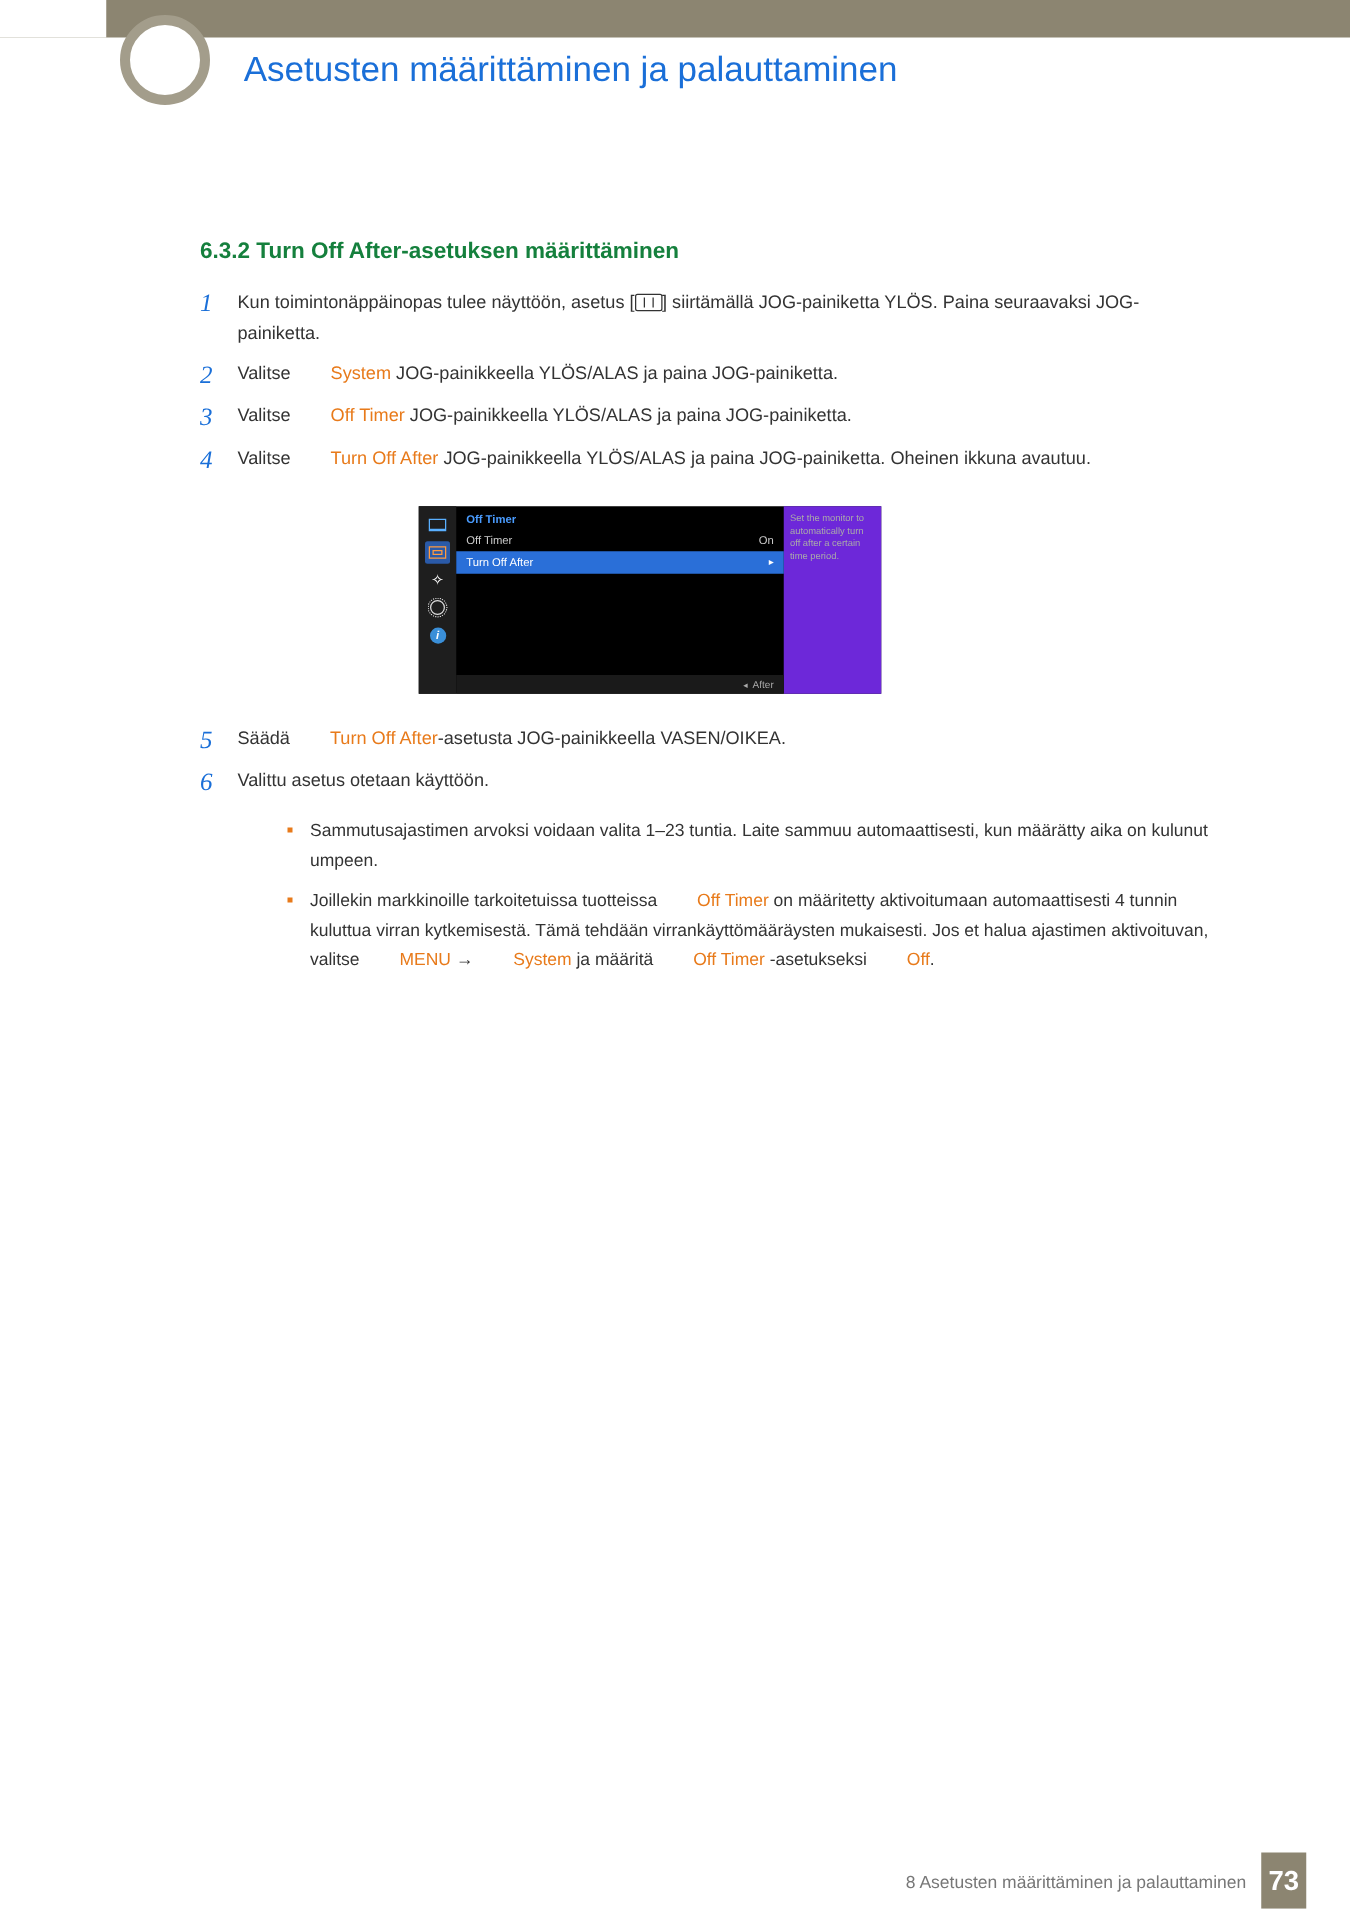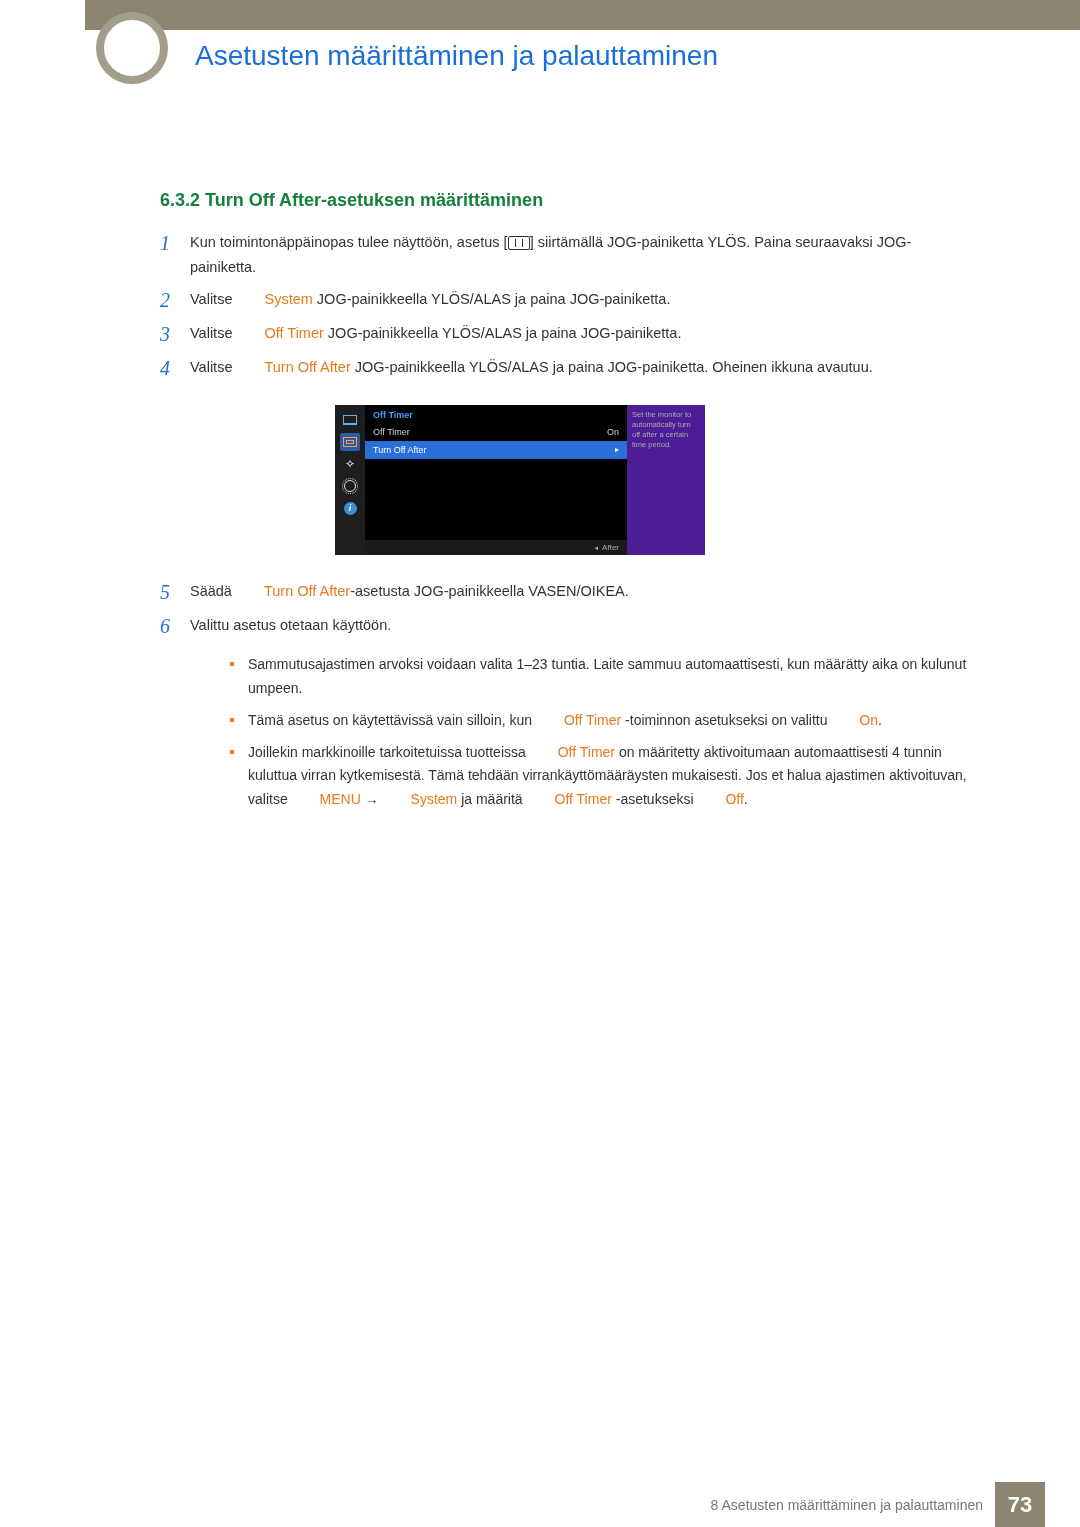--- a/index.html
+++ b/index.html
@@ -137,21 +137,21 @@
     justify-content: space-between;
     padding: 4px 8px;
   }
   .osd-row.sel {
     background: #2a6fd8;
     color: #fff;
   }
   .osd-row .arrow { color: #fff; font-size: 8px; }
   .osd-desc {
     width: 78px;
-    background: #4c1d95;
+    background: #6d28d9;
     color: #aaa;
     font-size: 7.5px;
     padding: 5px 5px;
     line-height: 1.3;
   }
   .osd-body {
     min-height: 135px;
   }
   .osd-footer {
     background: #1a1a1a;
@@ -199,21 +199,21 @@
     align-items: center;
   }
   .footer-text {
     font-size: 14px;
     color: #777;
     margin-right: 12px;
   }
   .page-num {
     background: #8c8571;
     color: #fff;
-    width: 50px;
+    width: 36px;
     height: 45px;
     display: flex;
     align-items: center;
     justify-content: center;
     font-size: 22px;
     font-weight: bold;
     margin-right: 35px;
   }
 
   
@@ -316,23 +316,20 @@
     </li>
     <li class="step-item">
       <span class="step-num">6</span>
       <span class="step-text">Valittu asetus otetaan käyttöön.</span>
     </li>
   </ol>
 
   <ul class="note-list">
     <li>Sammutusajastimen arvoksi voidaan valita 1–23 tuntia. Laite sammuu automaattisesti, kun määrätty aika on kulunut umpeen.</li>
     <li>
-      <span>Tämä asetus on käytettävissä vain silloin, kun </span><span class="orange">Off Timer</span><span> -toiminnon asetukseksi on valittu </span><span class="orange">On</span><span>.</span>
-    </li>
-    <li>
       <span>Joillekin markkinoille tarkoitetuissa tuotteissa </span><span class="orange">Off Timer</span><span> on määritetty aktivoitumaan automaattisesti 4 tunnin kuluttua virran kytkemisestä. Tämä tehdään virrankäyttömääräysten mukaisesti. Jos et halua ajastimen aktivoituvan, valitse </span><span class="orange">MENU</span><span class="arrow-sym"> → </span><span class="orange">System</span><span> ja määritä </span><span class="orange">Off Timer</span><span> -asetukseksi </span><span class="orange">Off</span><span>.</span>
     </li>
   </ul>
 </div>
 
 <div class="footer">
   <span class="footer-text">8 Asetusten määrittäminen ja palauttaminen</span>
   <span class="page-num">73</span>
 </div>
 

